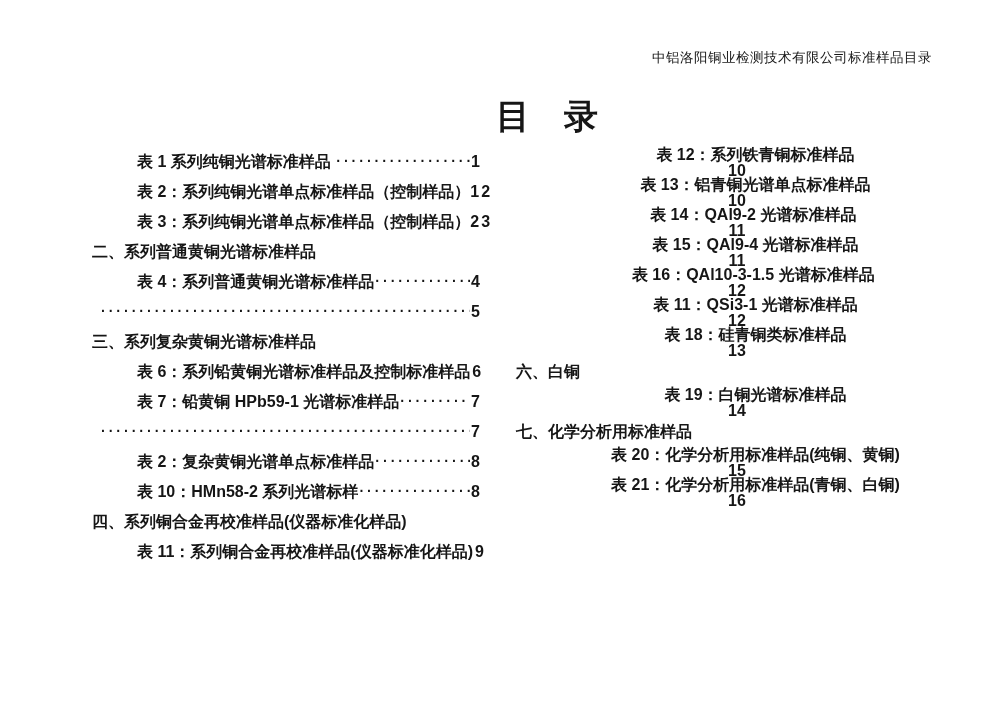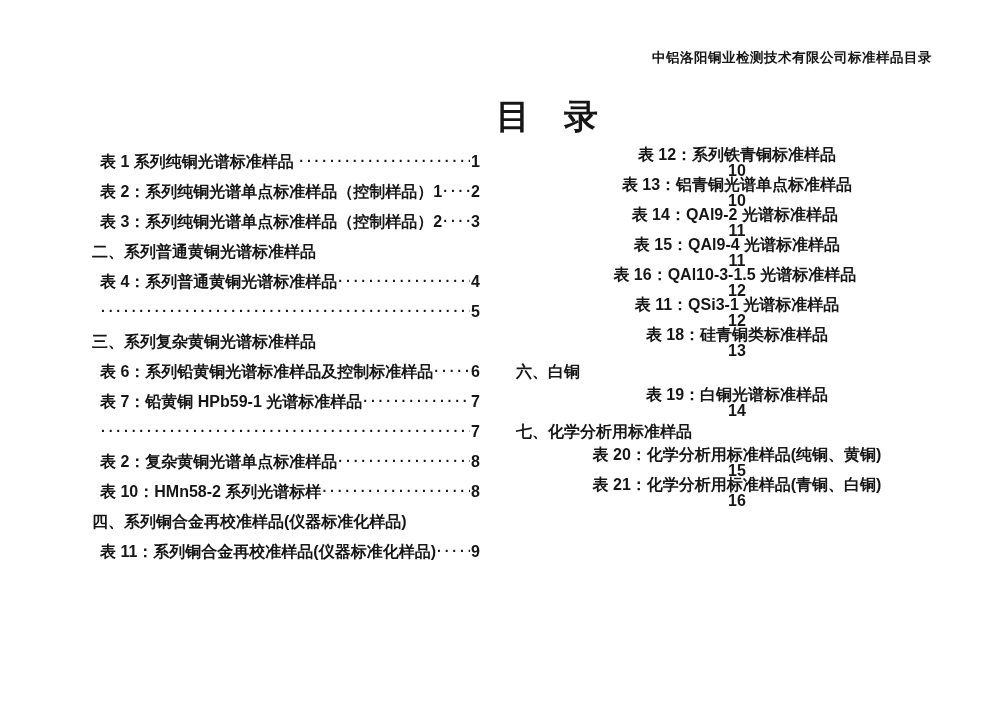--- a/index.html
+++ b/index.html
@@ -3,34 +3,34 @@
 <meta charset="utf-8">
 <style>
   html,body{margin:0;padding:0;}
   body{
     width:1000px;height:707px;background:#ffffff;position:relative;
     font-family:"Liberation Sans","DejaVu Sans",sans-serif;
     color:#161616;font-weight:700;overflow:hidden;
   }
   .doc-header{
     position:absolute;top:49px;right:68px;
-    font-size:13.5px;font-weight:700;letter-spacing:0.5px;white-space:pre;
+    font-size:13.5px;font-weight:400;letter-spacing:0.5px;white-space:pre;
   }
   .doc-title{
     position:absolute;top:94px;left:0;width:100%;
     text-align:center;font-size:34px;font-weight:700;white-space:pre;padding-left:47px;
   }
   .col{position:absolute;top:147px;}
   .col-left{left:92px;width:388px;}
   .col-right{left:516px;width:418px;}
   .row{
     height:30px;display:flex;align-items:center;
     font-size:16px;line-height:1;white-space:pre;
   }
-  .row .label{white-space:pre;flex:0 0 auto;}
+  .row .label{white-space:pre;flex:0 0 auto;margin-left:37px;}
   .col-left .row.item{padding-left:8px;}
   .col-right .row.item{padding-left:24px;flex-direction:column;}
   .dots{
     flex:1 1 auto;overflow:hidden;white-space:nowrap;
     font-size:14px;letter-spacing:3px;margin:0 1px;
     transform:translateY(-1px);
   }
   .pageno{flex:0 0 auto;white-space:pre;font-size:16px;}
 </style>
 </head>

